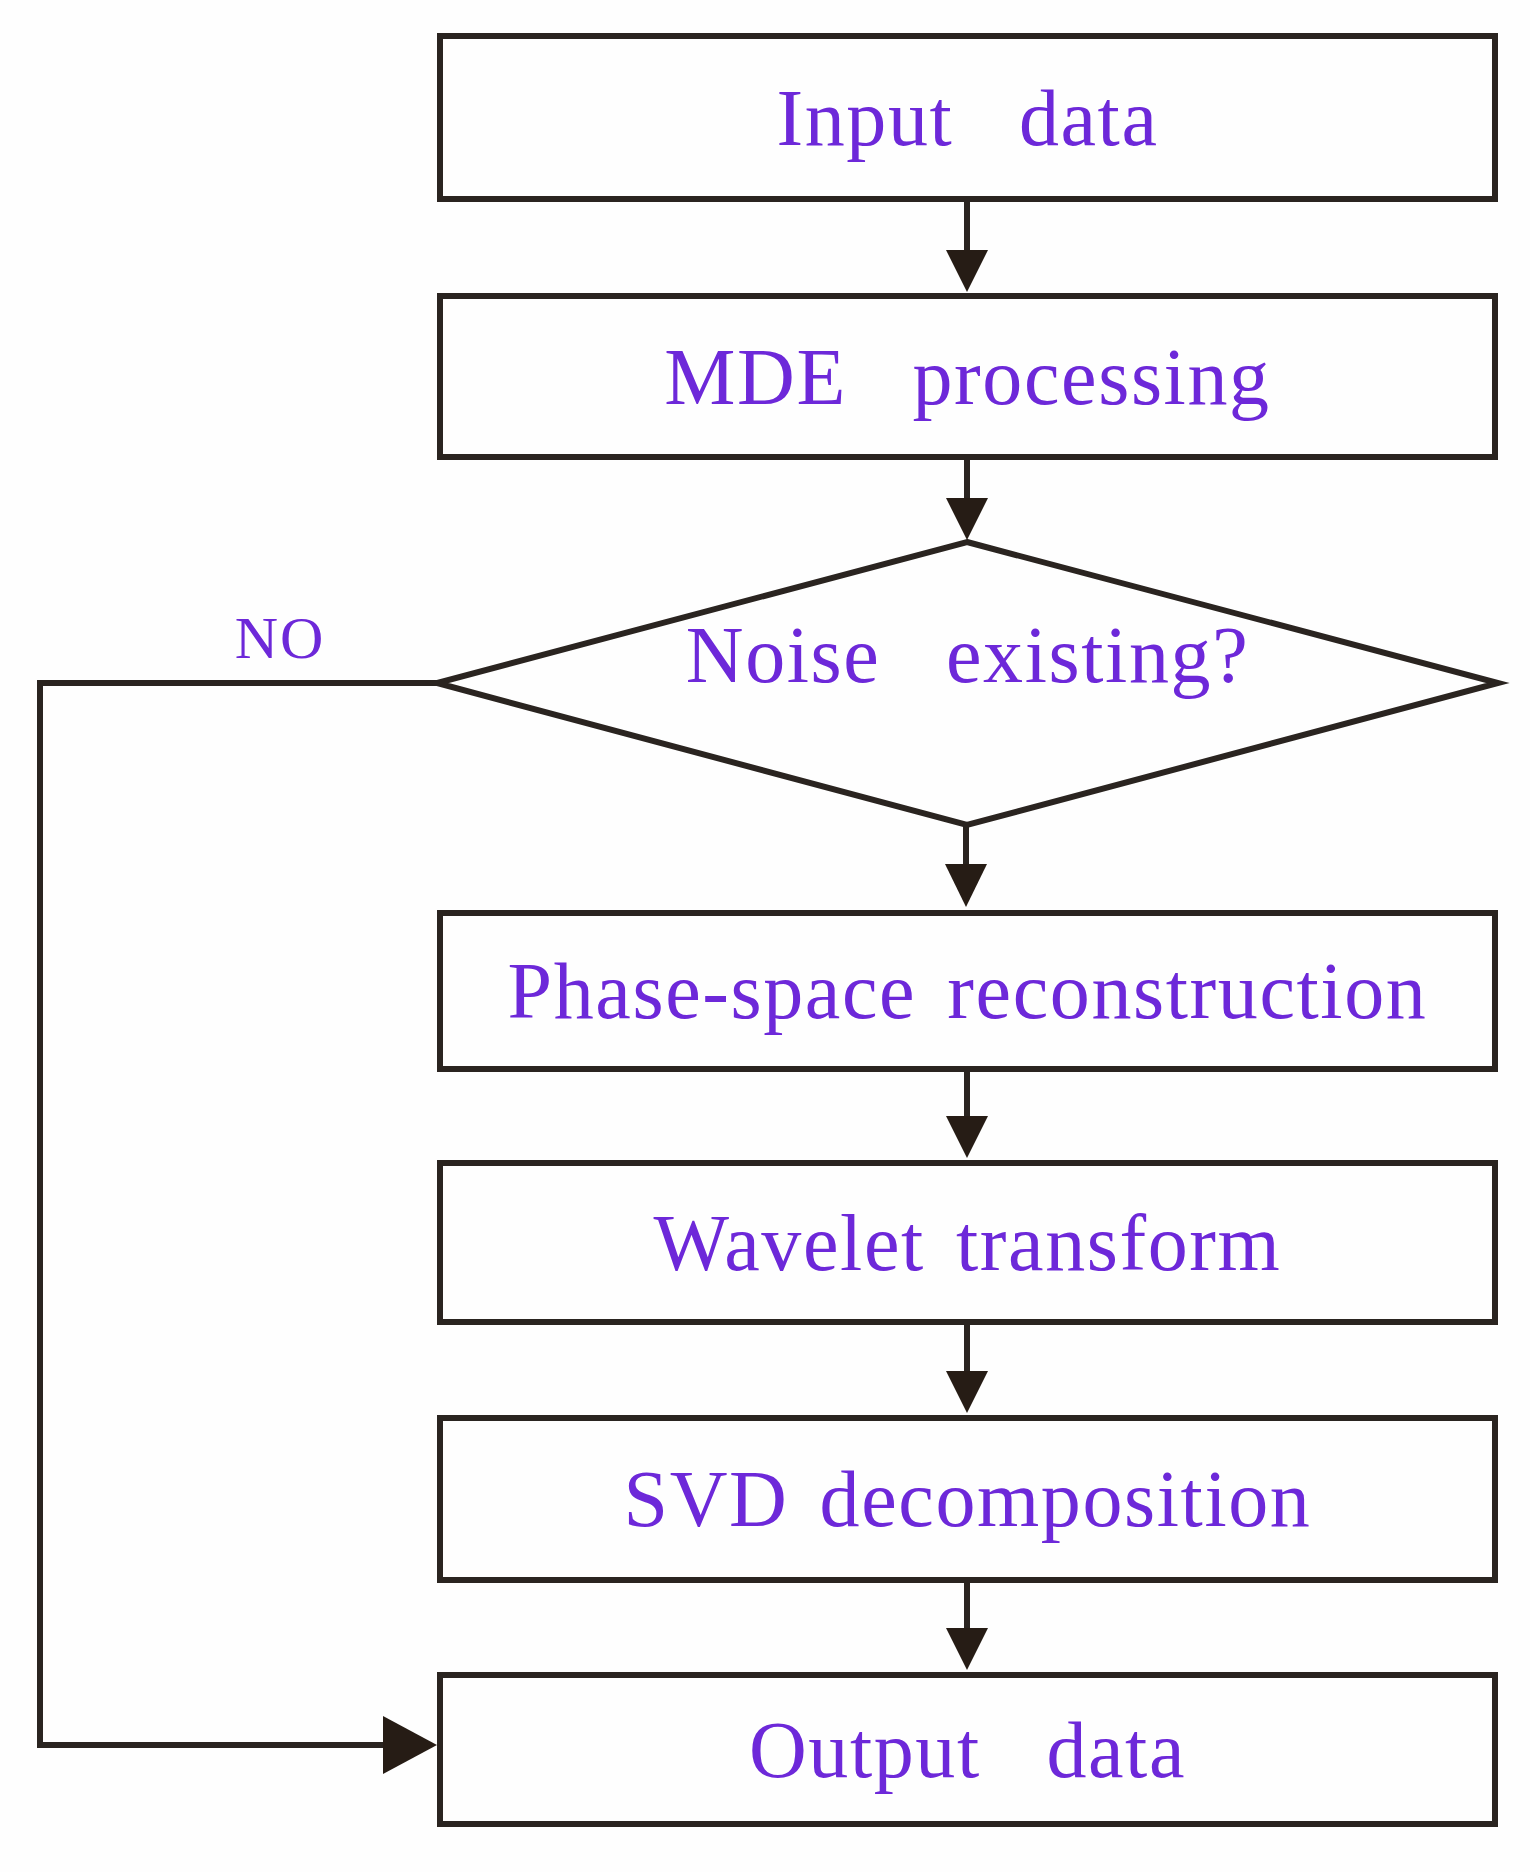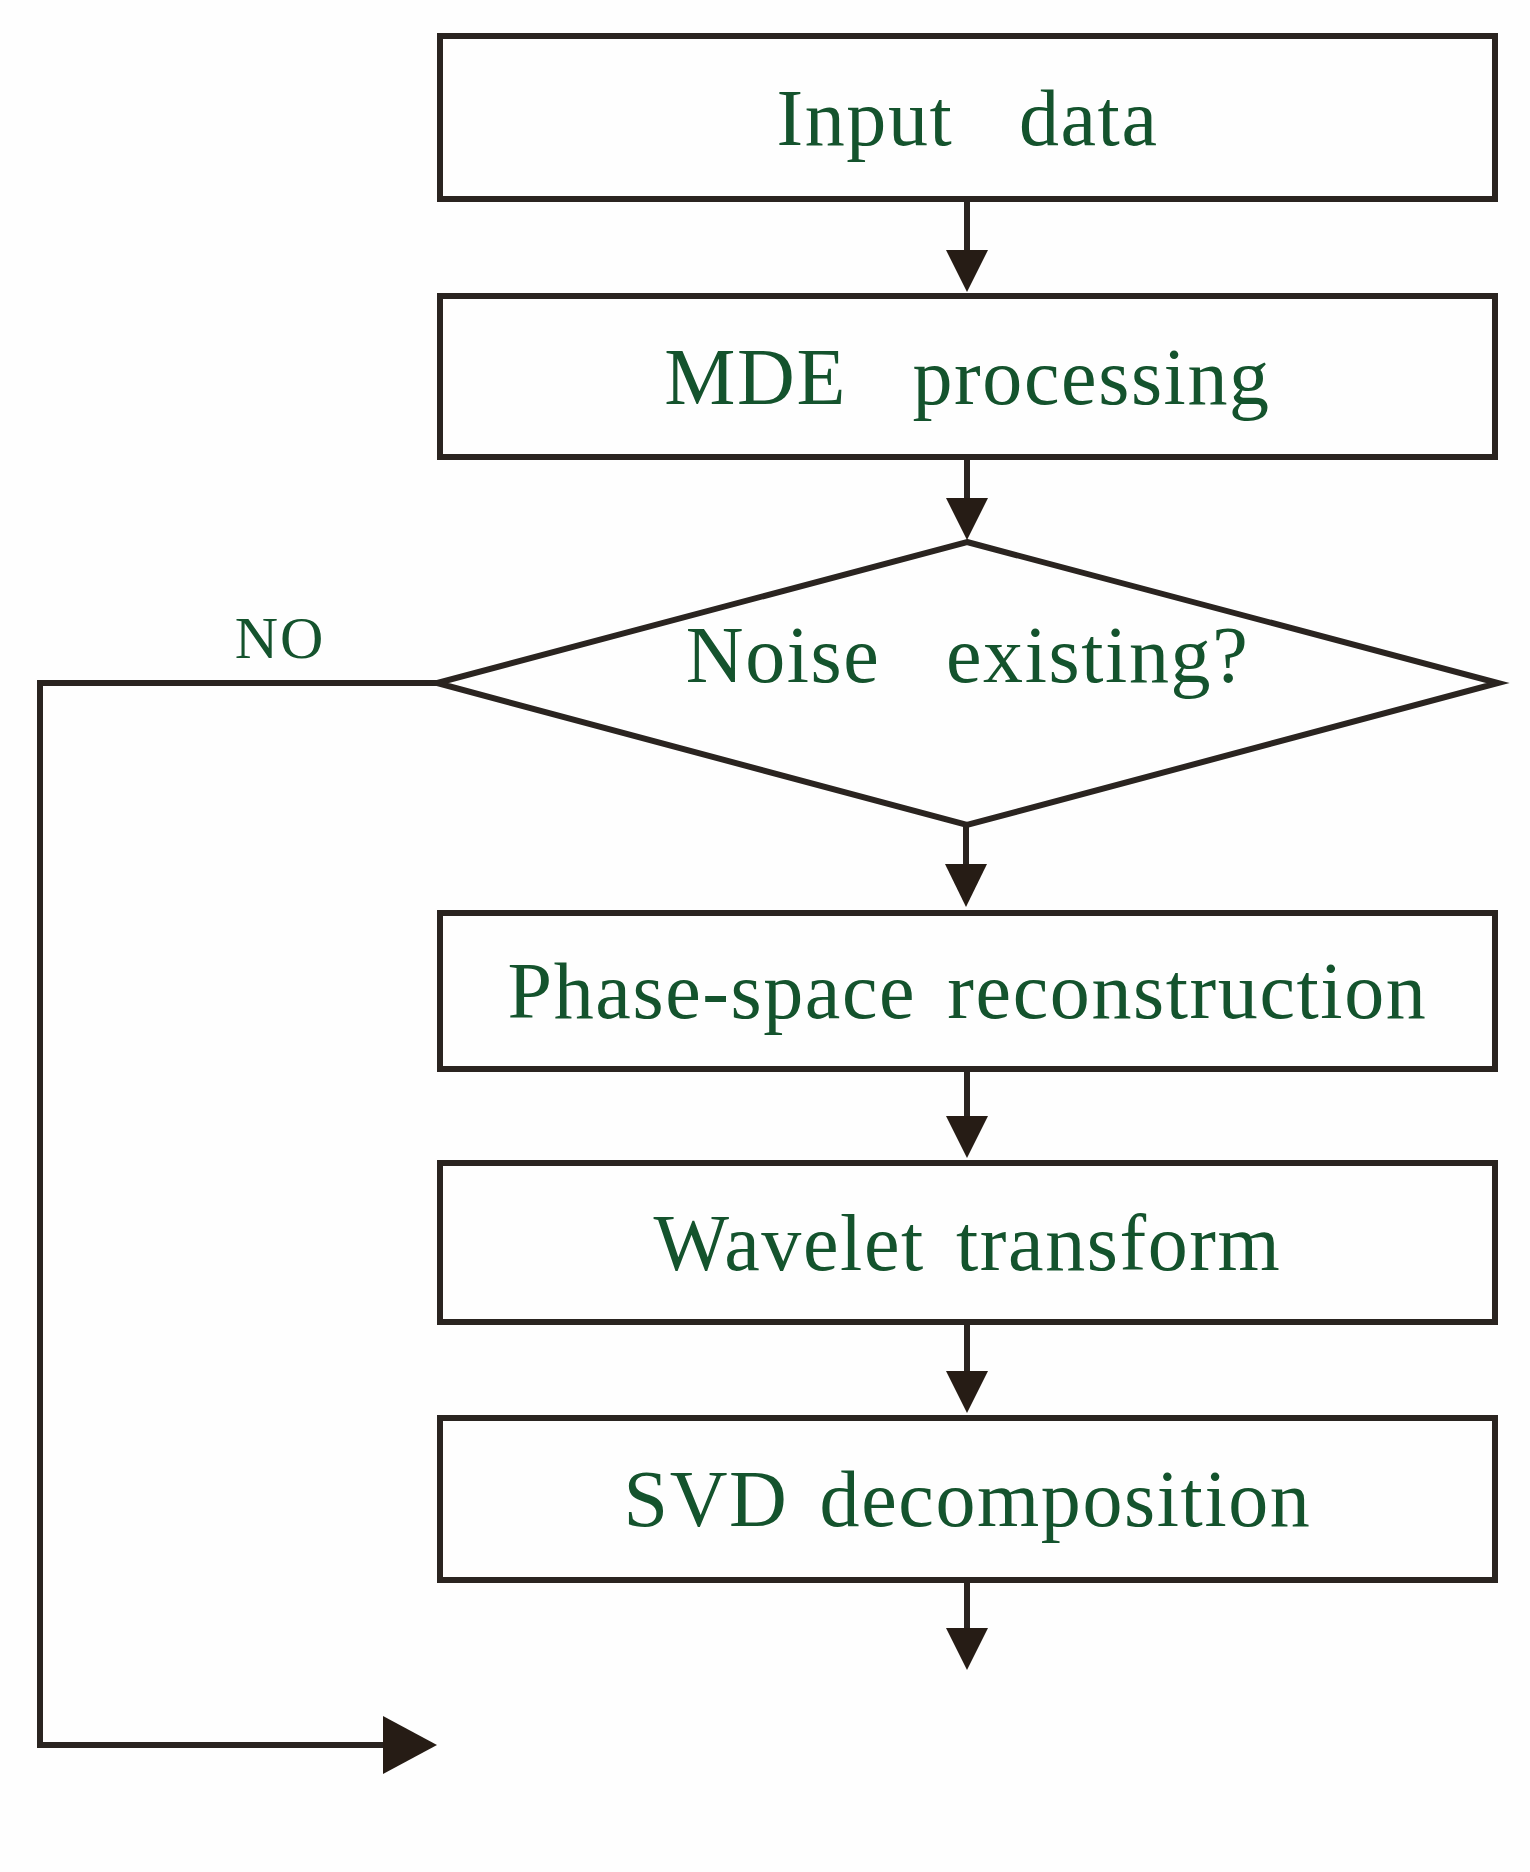--- a/index.html
+++ b/index.html
@@ -3,21 +3,21 @@
 <meta charset="utf-8">
 <style>
   html, body { margin: 0; padding: 0; background: #ffffff; }
   .canvas {
     position: relative;
     width: 1530px;
     height: 1872px;
     background: #fefefe;
     overflow: hidden;
     font-family: "Liberation Serif", "DejaVu Serif", serif;
-    color: #14532d;
+    color: #6d28d9;
   }
   .connector-layer {
     position: absolute;
     left: 0; top: 0;
     width: 1530px; height: 1872px;
   }
   .node {
     position: absolute;
     box-sizing: border-box;
     border: 6px solid #2a2420;
@@ -99,17 +99,20 @@
   </div>
 
   <div class="node" style="left:437px; top:910px; width:1061px; height:162px;">
     <span class="lbl">Phase-space reconstruction</span>
   </div>
 
   <div class="node" style="left:437px; top:1415px; width:1061px; height:168px;">
     <span class="lbl">SVD decomposition</span>
   </div>
 
+  <div class="node" style="left:437px; top:1672px; width:1061px; height:155px;">
+    <span class="lbl wide">Output data</span>
+  </div>
 
   <div class="edge-label" style="left:160px; top:608px; width:240px; text-align:center;">NO</div>
 
 
 </div>
 
 </body></html>

